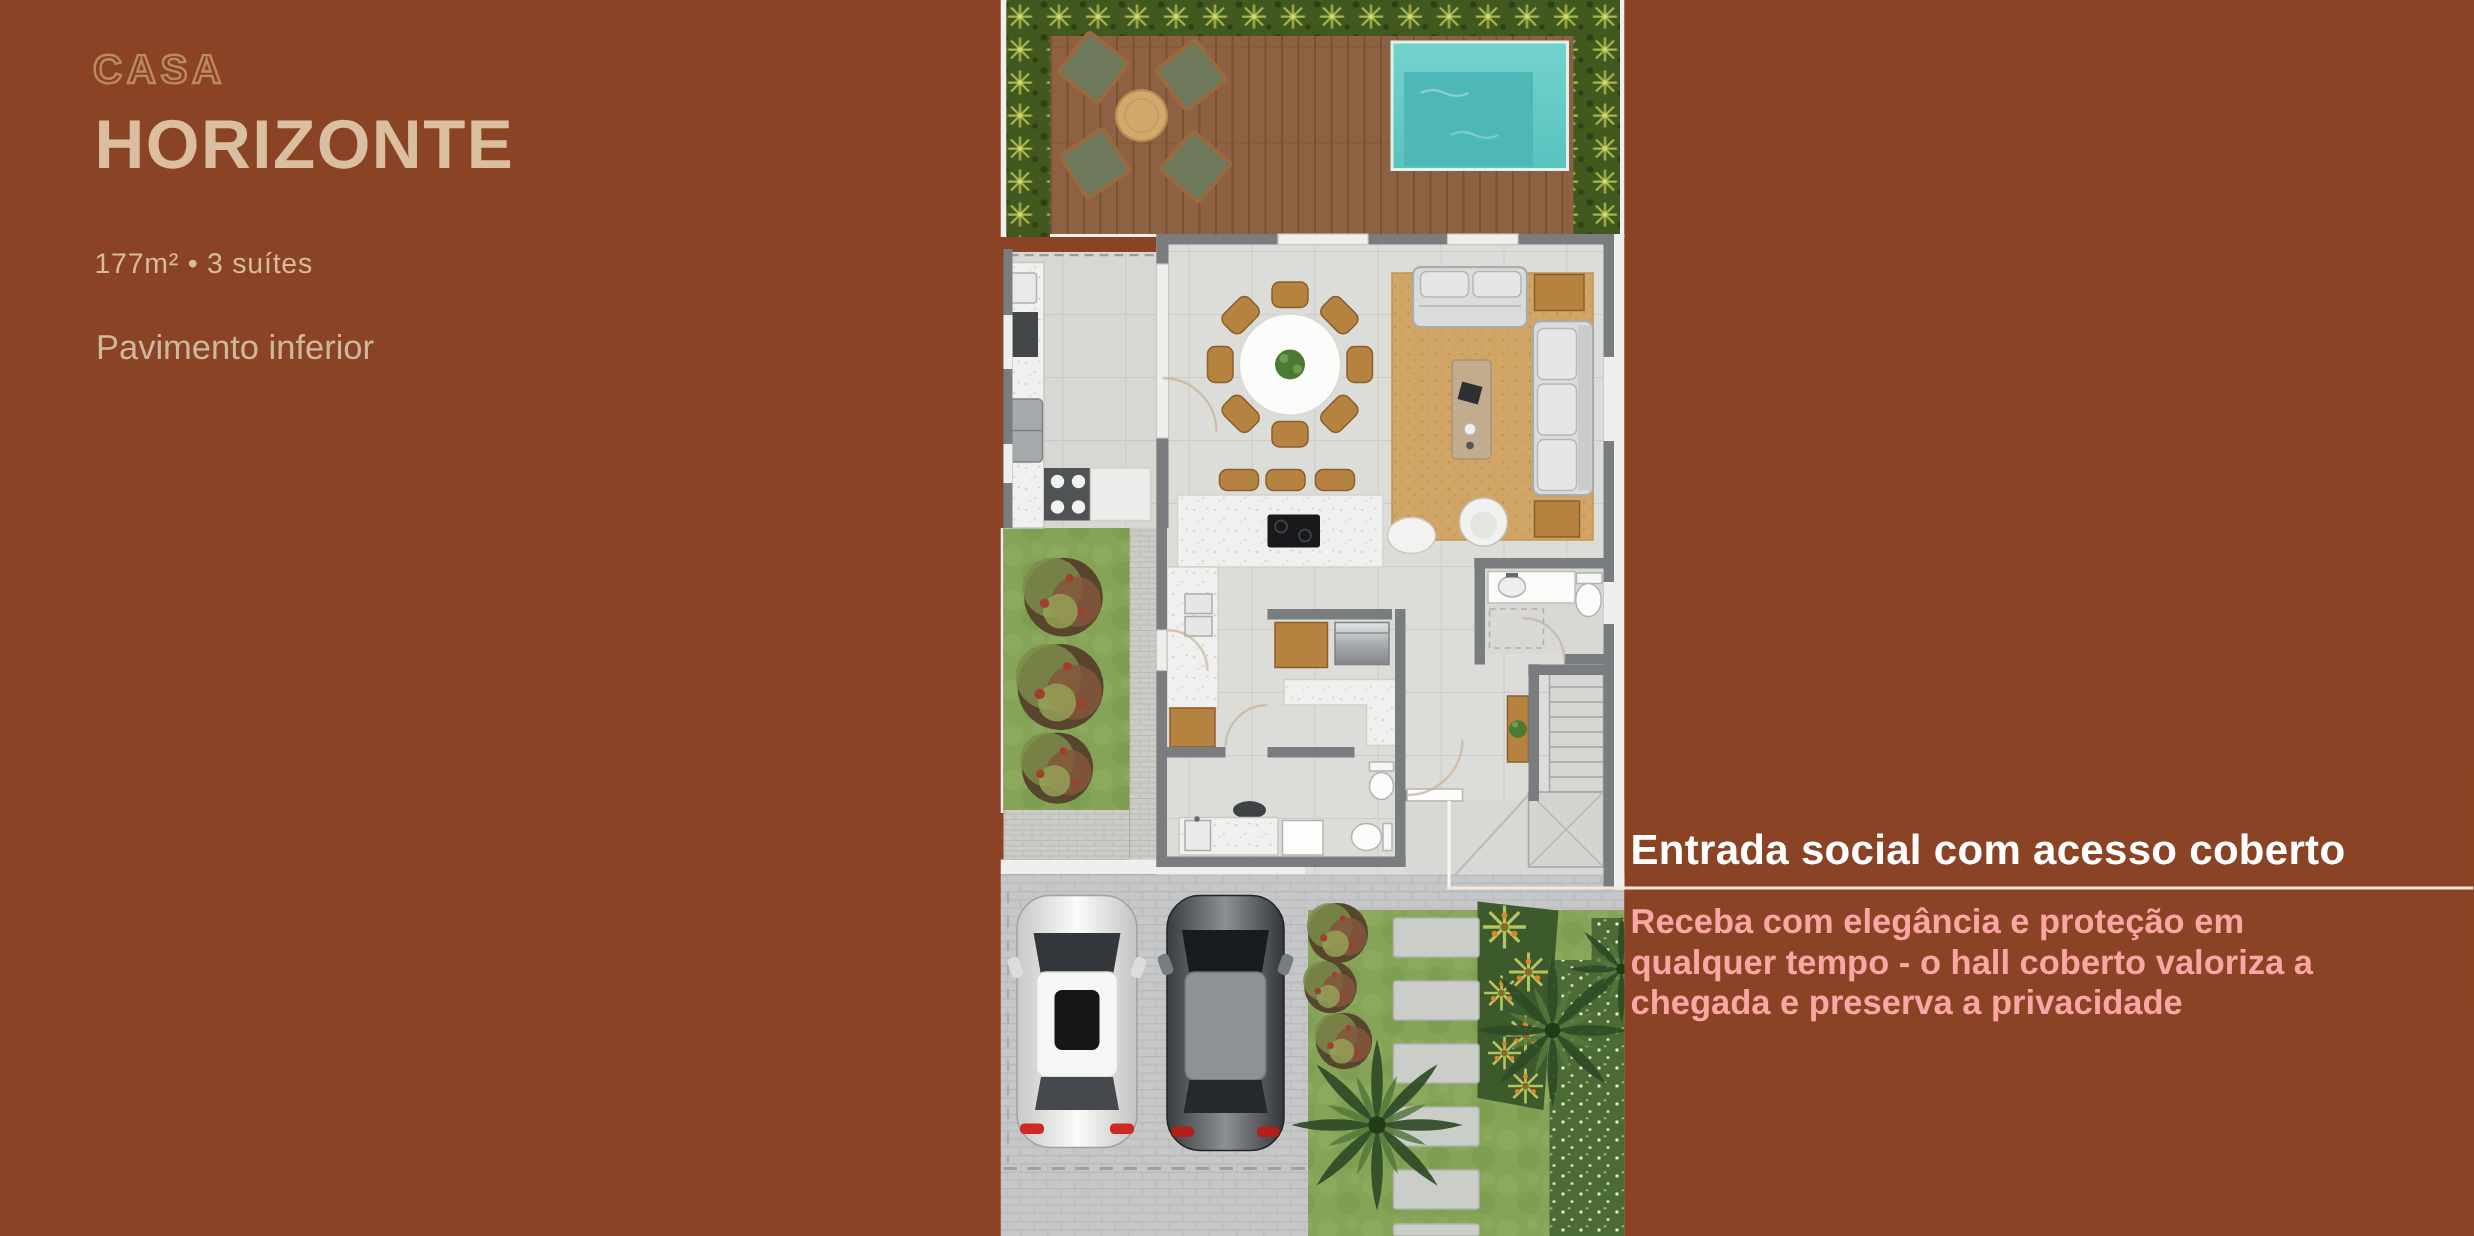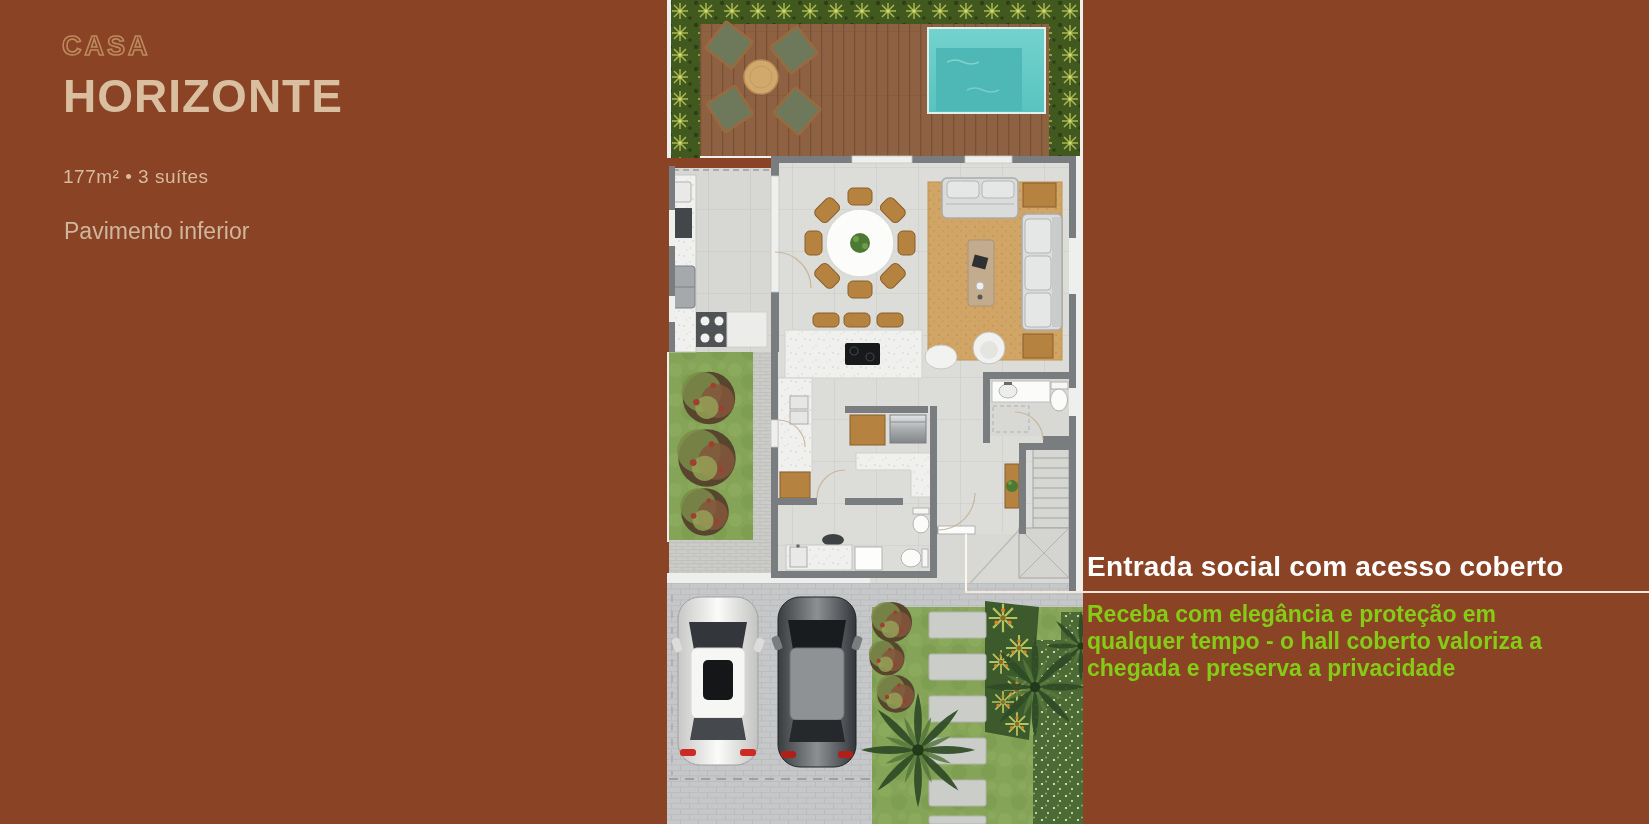--- a/index.html
+++ b/index.html
@@ -30,21 +30,21 @@
   
   .plan{position:absolute;left:667px;top:0;width:416px;height:824px;}
   .plan svg{display:block;}
   
   .callout-heading{
     position:absolute;left:1087px;top:551px;margin:0;
     font-size:28px;font-weight:700;color:#ffffff;letter-spacing:.2px;
   }
   .callout-body{
     position:absolute;left:1087px;top:601px;width:512px;margin:0;
-    font-size:23px;font-weight:700;color:#84cc16;line-height:27px;
+    font-size:23px;font-weight:700;color:#fca5a5;line-height:27px;
   }
   .vline{position:absolute;left:965px;top:534px;width:2px;height:59px;background:#fcf6ef;}
   .hline{position:absolute;left:965px;top:591px;width:684px;height:2px;background:#f3e8db;}
 </style>
 </head>
 <body>
 
 <div class="stage">
 
   <section>

